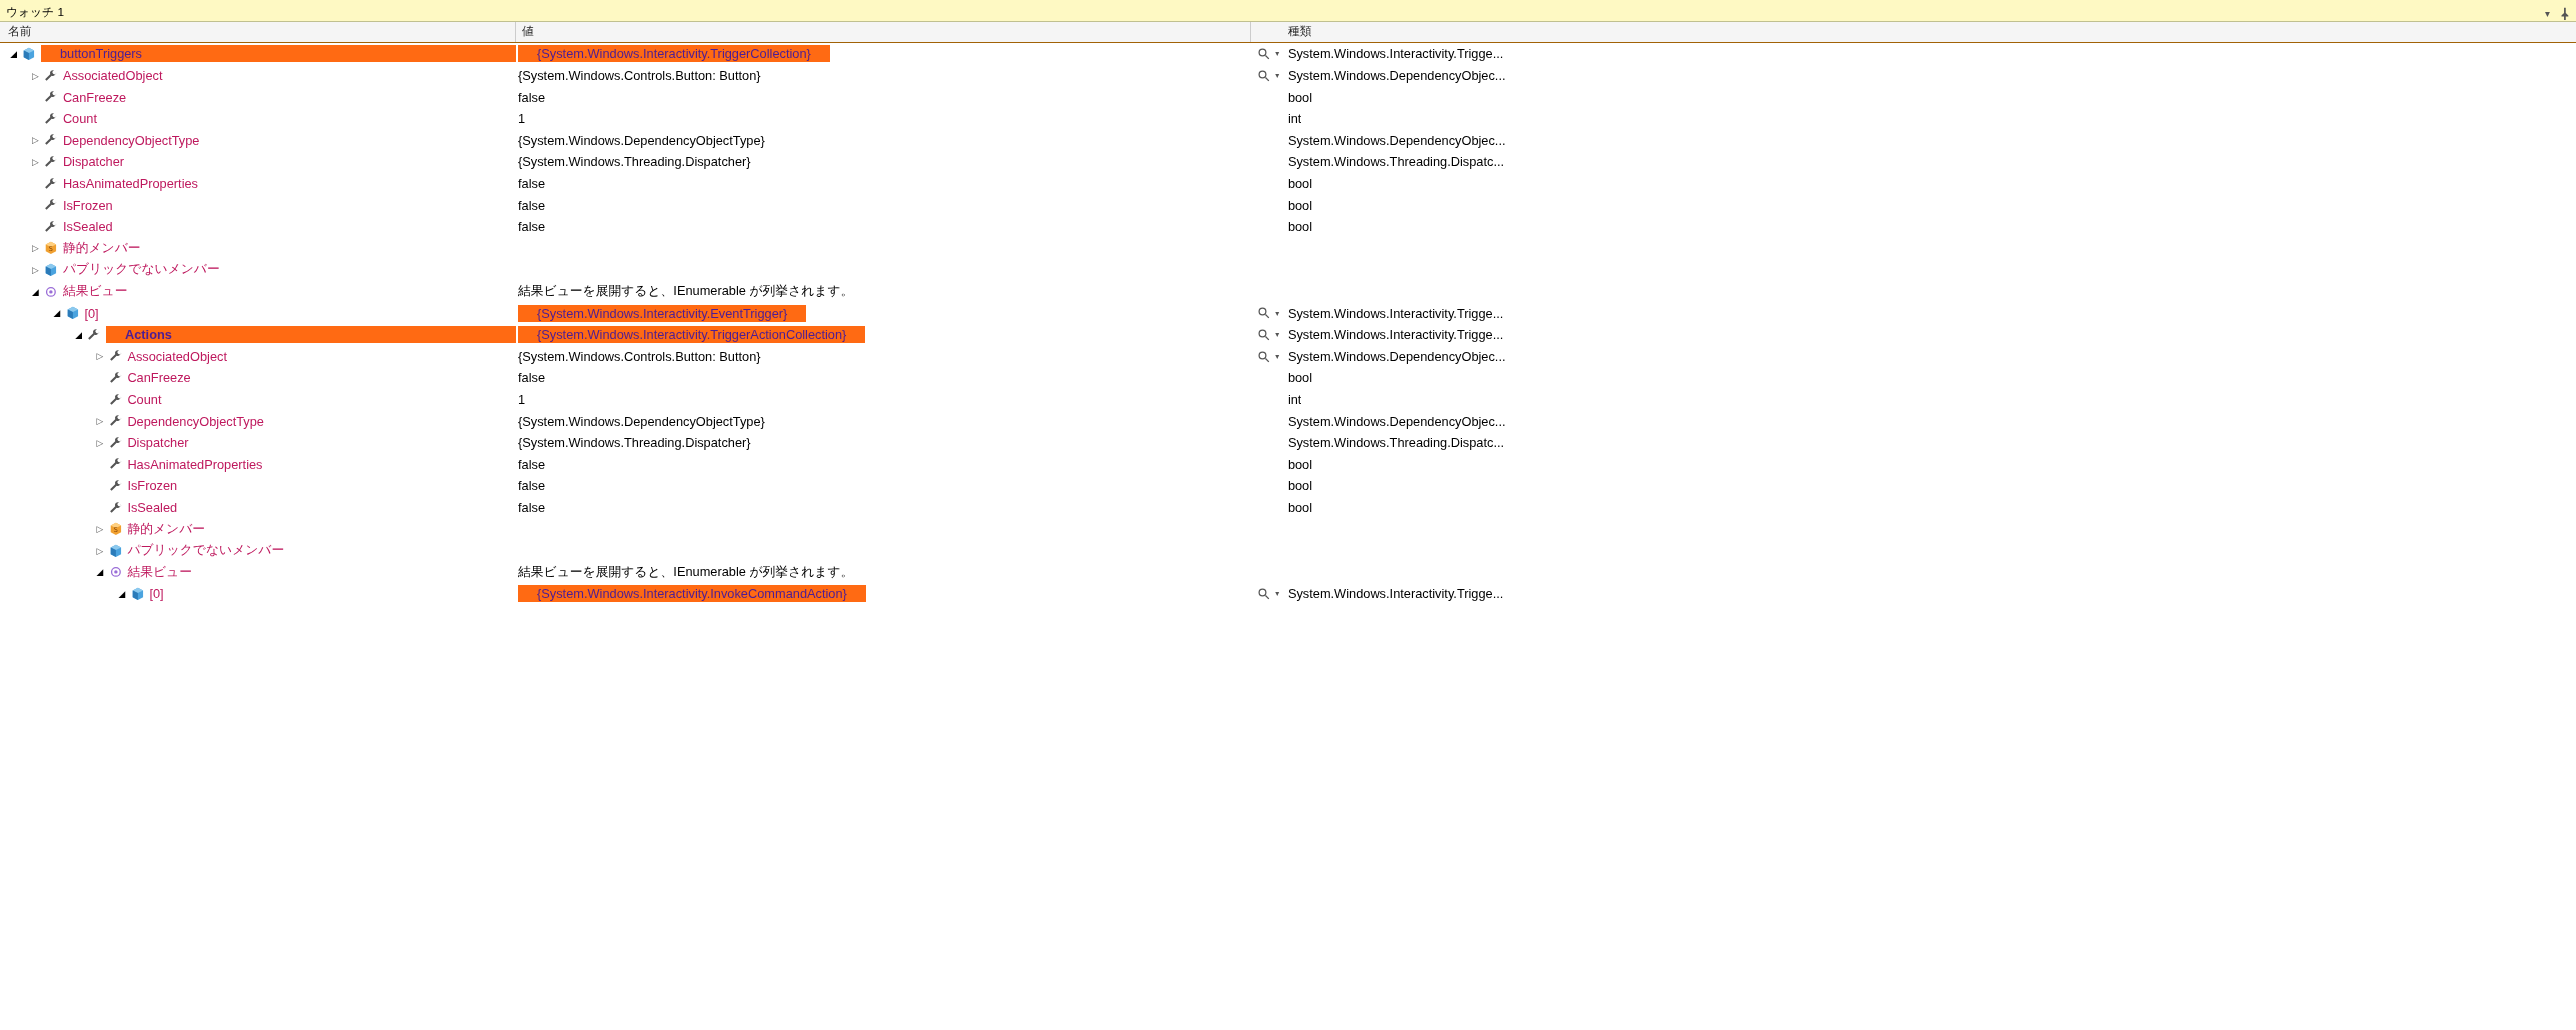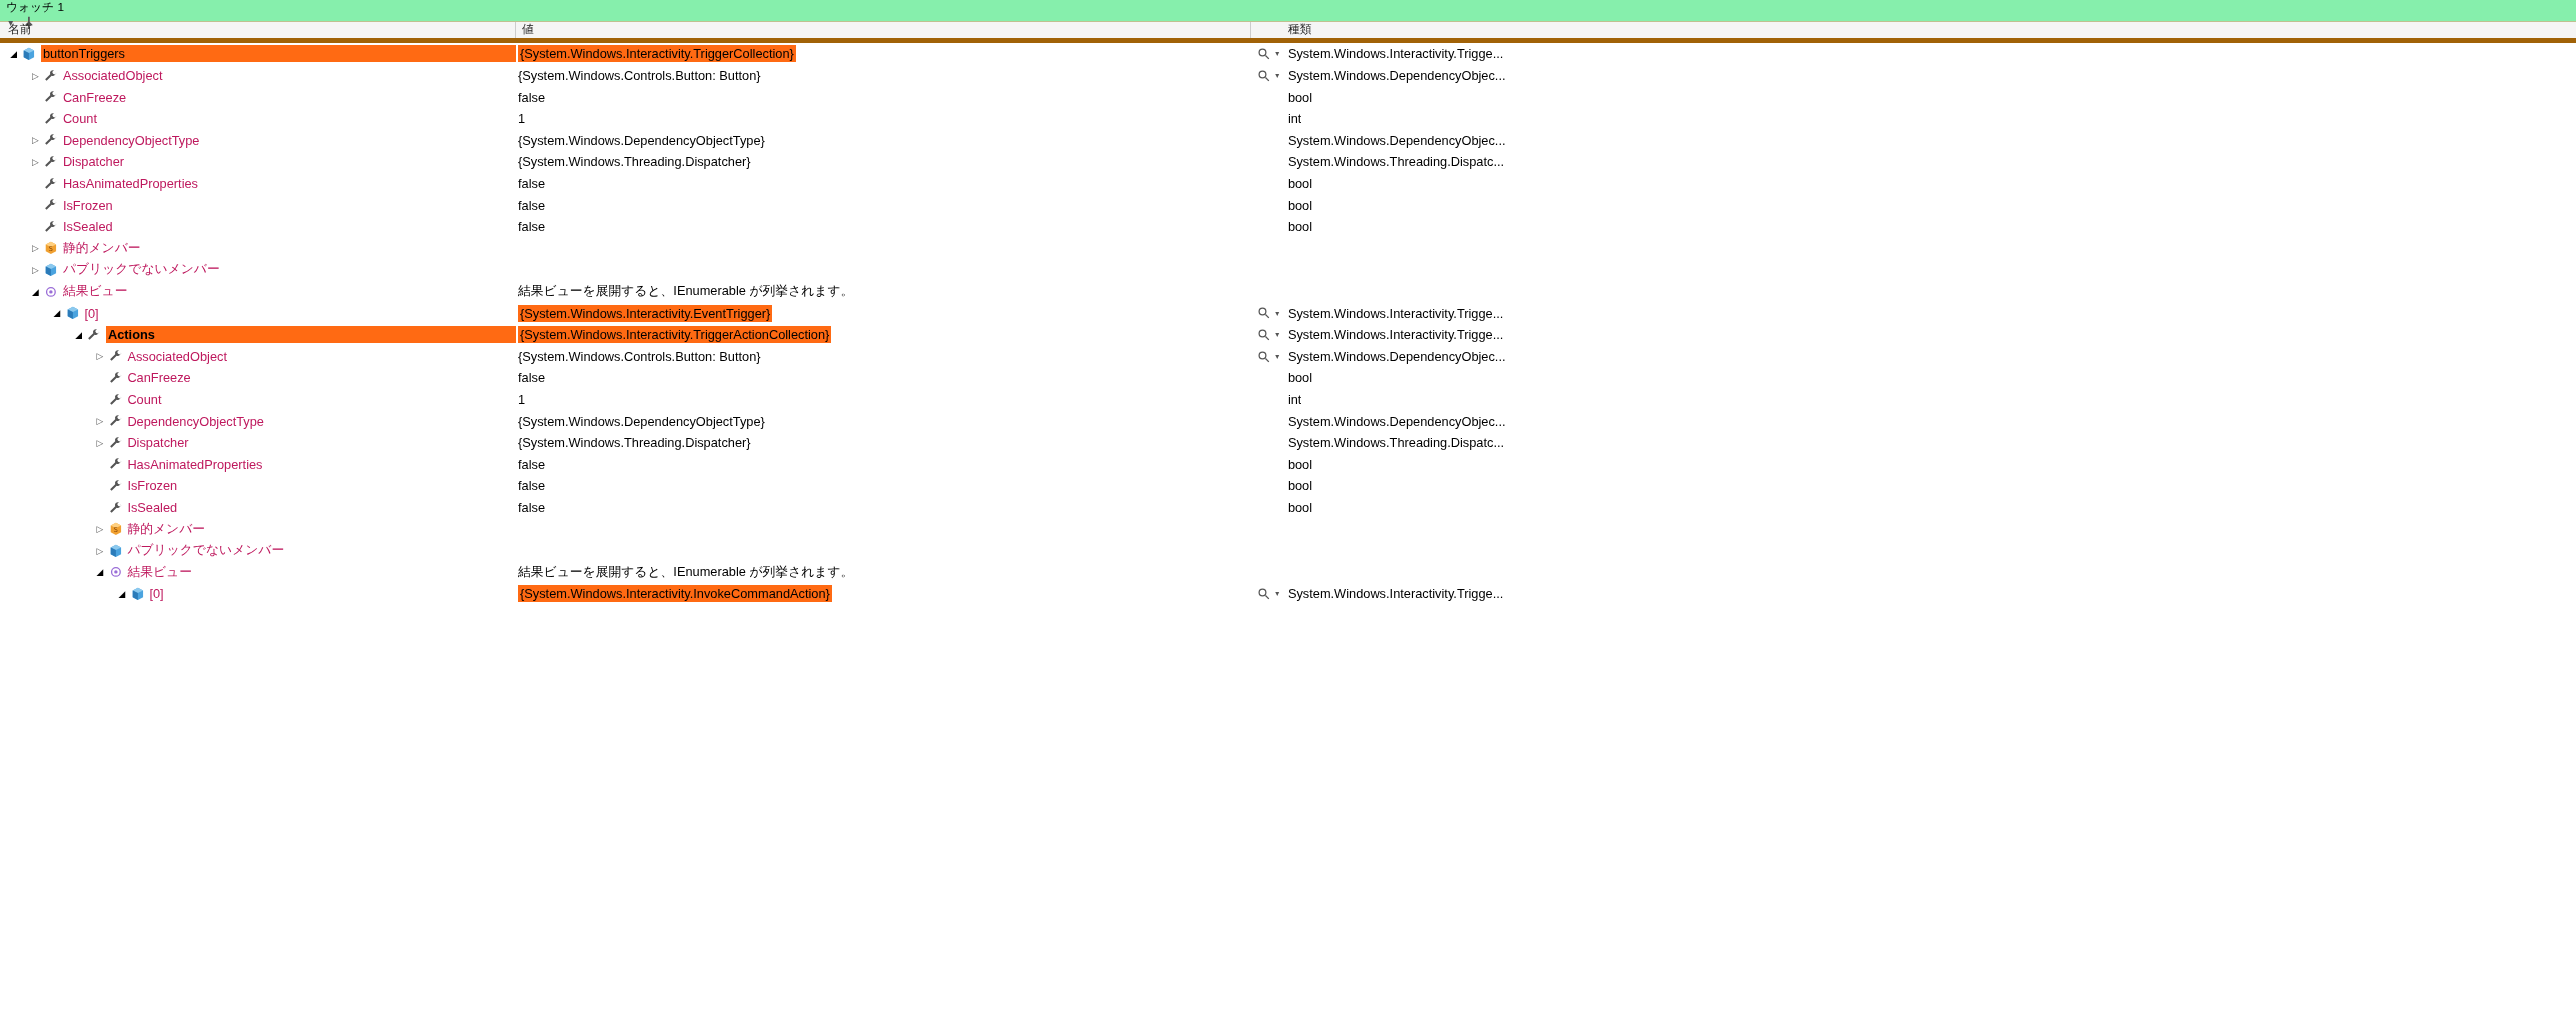--- a/index.html
+++ b/index.html
@@ -4,37 +4,36 @@
 <style>
   * { margin: 0; padding: 0; box-sizing: border-box; }
   body {
     font-family: "Yu Gothic UI", "Meiryo", "Segoe UI", sans-serif;
     font-size: 12.8px;
     background: #fff;
     color: #000;
     overflow: hidden;
   }
   .titlebar {
-    background: #86efac;
+    background: #fef9c3;
     height: 21.6px;
     display: flex;
-    align-items: flex-start;
+    align-items: flex-end;
     justify-content: space-between;
     padding: 0 3.9px;
     border-bottom: 1px solid #c0c090;
-    flex-direction: column;
   }
   .titlebar-title { font-size: 11.8px; color: #000; padding-left: 2px; }
   .titlebar-icons { display: flex; gap: 3.9px; align-items: center; }
   .titlebar-icons .ico { width: 13.8px; height: 13.8px; display: flex; align-items: center; justify-content: center; font-size: 9.8px; color: #555; cursor: pointer; }
   .header-row {
     display: flex;
     height: 21.6px;
     background: #f5f5f5;
-    border-bottom: 5px solid #a16207;
+    border-bottom: 1px solid #a16207;
     font-size: 11.8px;
     color: #222;
     justify-content: space-between;
   }
   .header-row .col-name  { width: 516px; padding-left: 7.9px; border-right: 1px solid #ccc; display:flex; align-items:center; }
   .header-row .col-value { width: 735px; padding-left: 5.9px; border-right: 1px solid #ccc; display:flex; align-items:center; }
   .header-row .col-type  { flex: 1; padding-left: 37px; display:flex; align-items:center; }
   .grid { overflow-y: auto; height: calc(100% - 43px); }
   .row {
     display: flex;
@@ -51,21 +50,21 @@
   }
   .expander.none { visibility: hidden; }
   .icon {
     width: 15.7px; height: 15.7px; display: inline-flex; align-items: center; justify-content: center;
     margin-right: 3.9px;
   }
   .icon svg { width: 13.8px; height: 13.8px; }
   .name-text { color: #be185d; }
   .value-text { color: #000; }
   .type-text { color: #000; text-overflow: ellipsis; overflow: hidden; }
-  .hl { background: #ff6a13; color: #000000; padding: 1px 2px; border-radius: 0; display:inline-block; }
+  .hl { background: #ff6a13; color: #4c1d95; padding: 1px 19px; border-radius: 0; display:inline-block; }
   .magnifier {
     width: 13.8px; height: 13.8px; margin-right: 2px; margin-left: 2px;
     display:inline-flex; align-items:center; justify-content:center; cursor:pointer;
   }
   .dropdown {
     width:9.8px; height:13.8px; display:inline-flex; align-items:center; justify-content:center;
     color:#555; font-size:7.9px; cursor:pointer; margin-right:5.9px;
   }
   .type-icons { display:flex; align-items:center; width:33px; justify-content:flex-end; }
   .indent { display:inline-block; }

